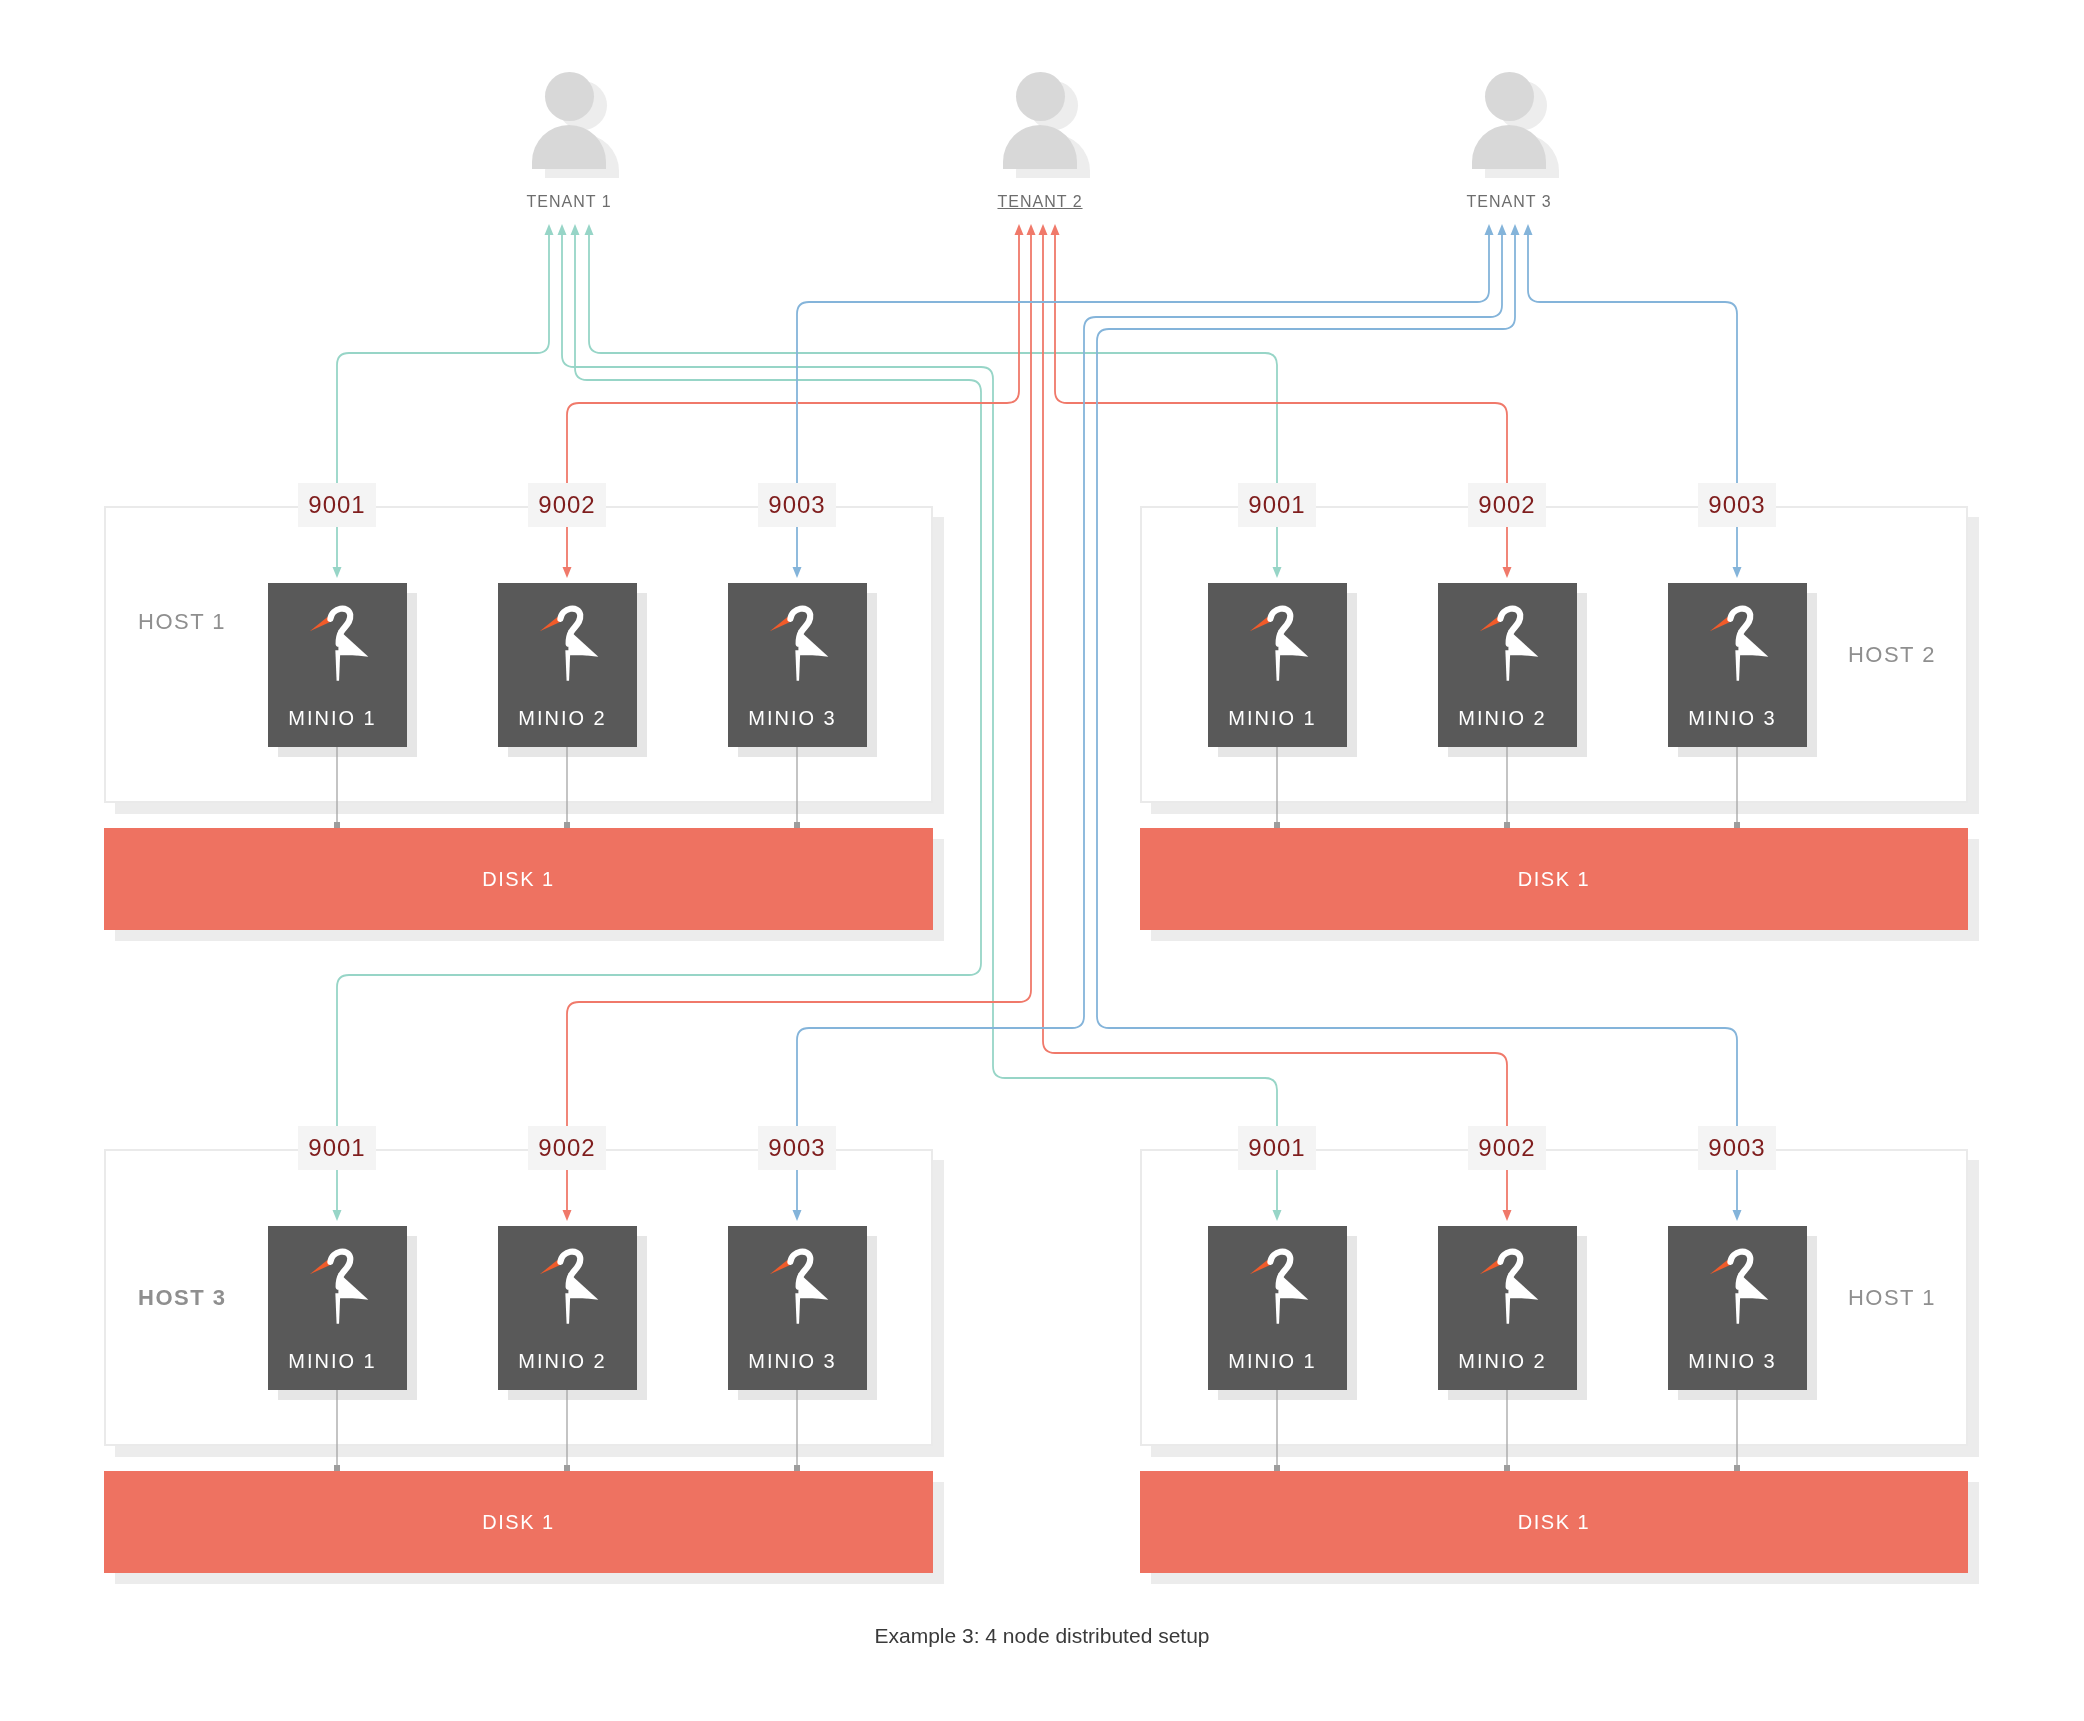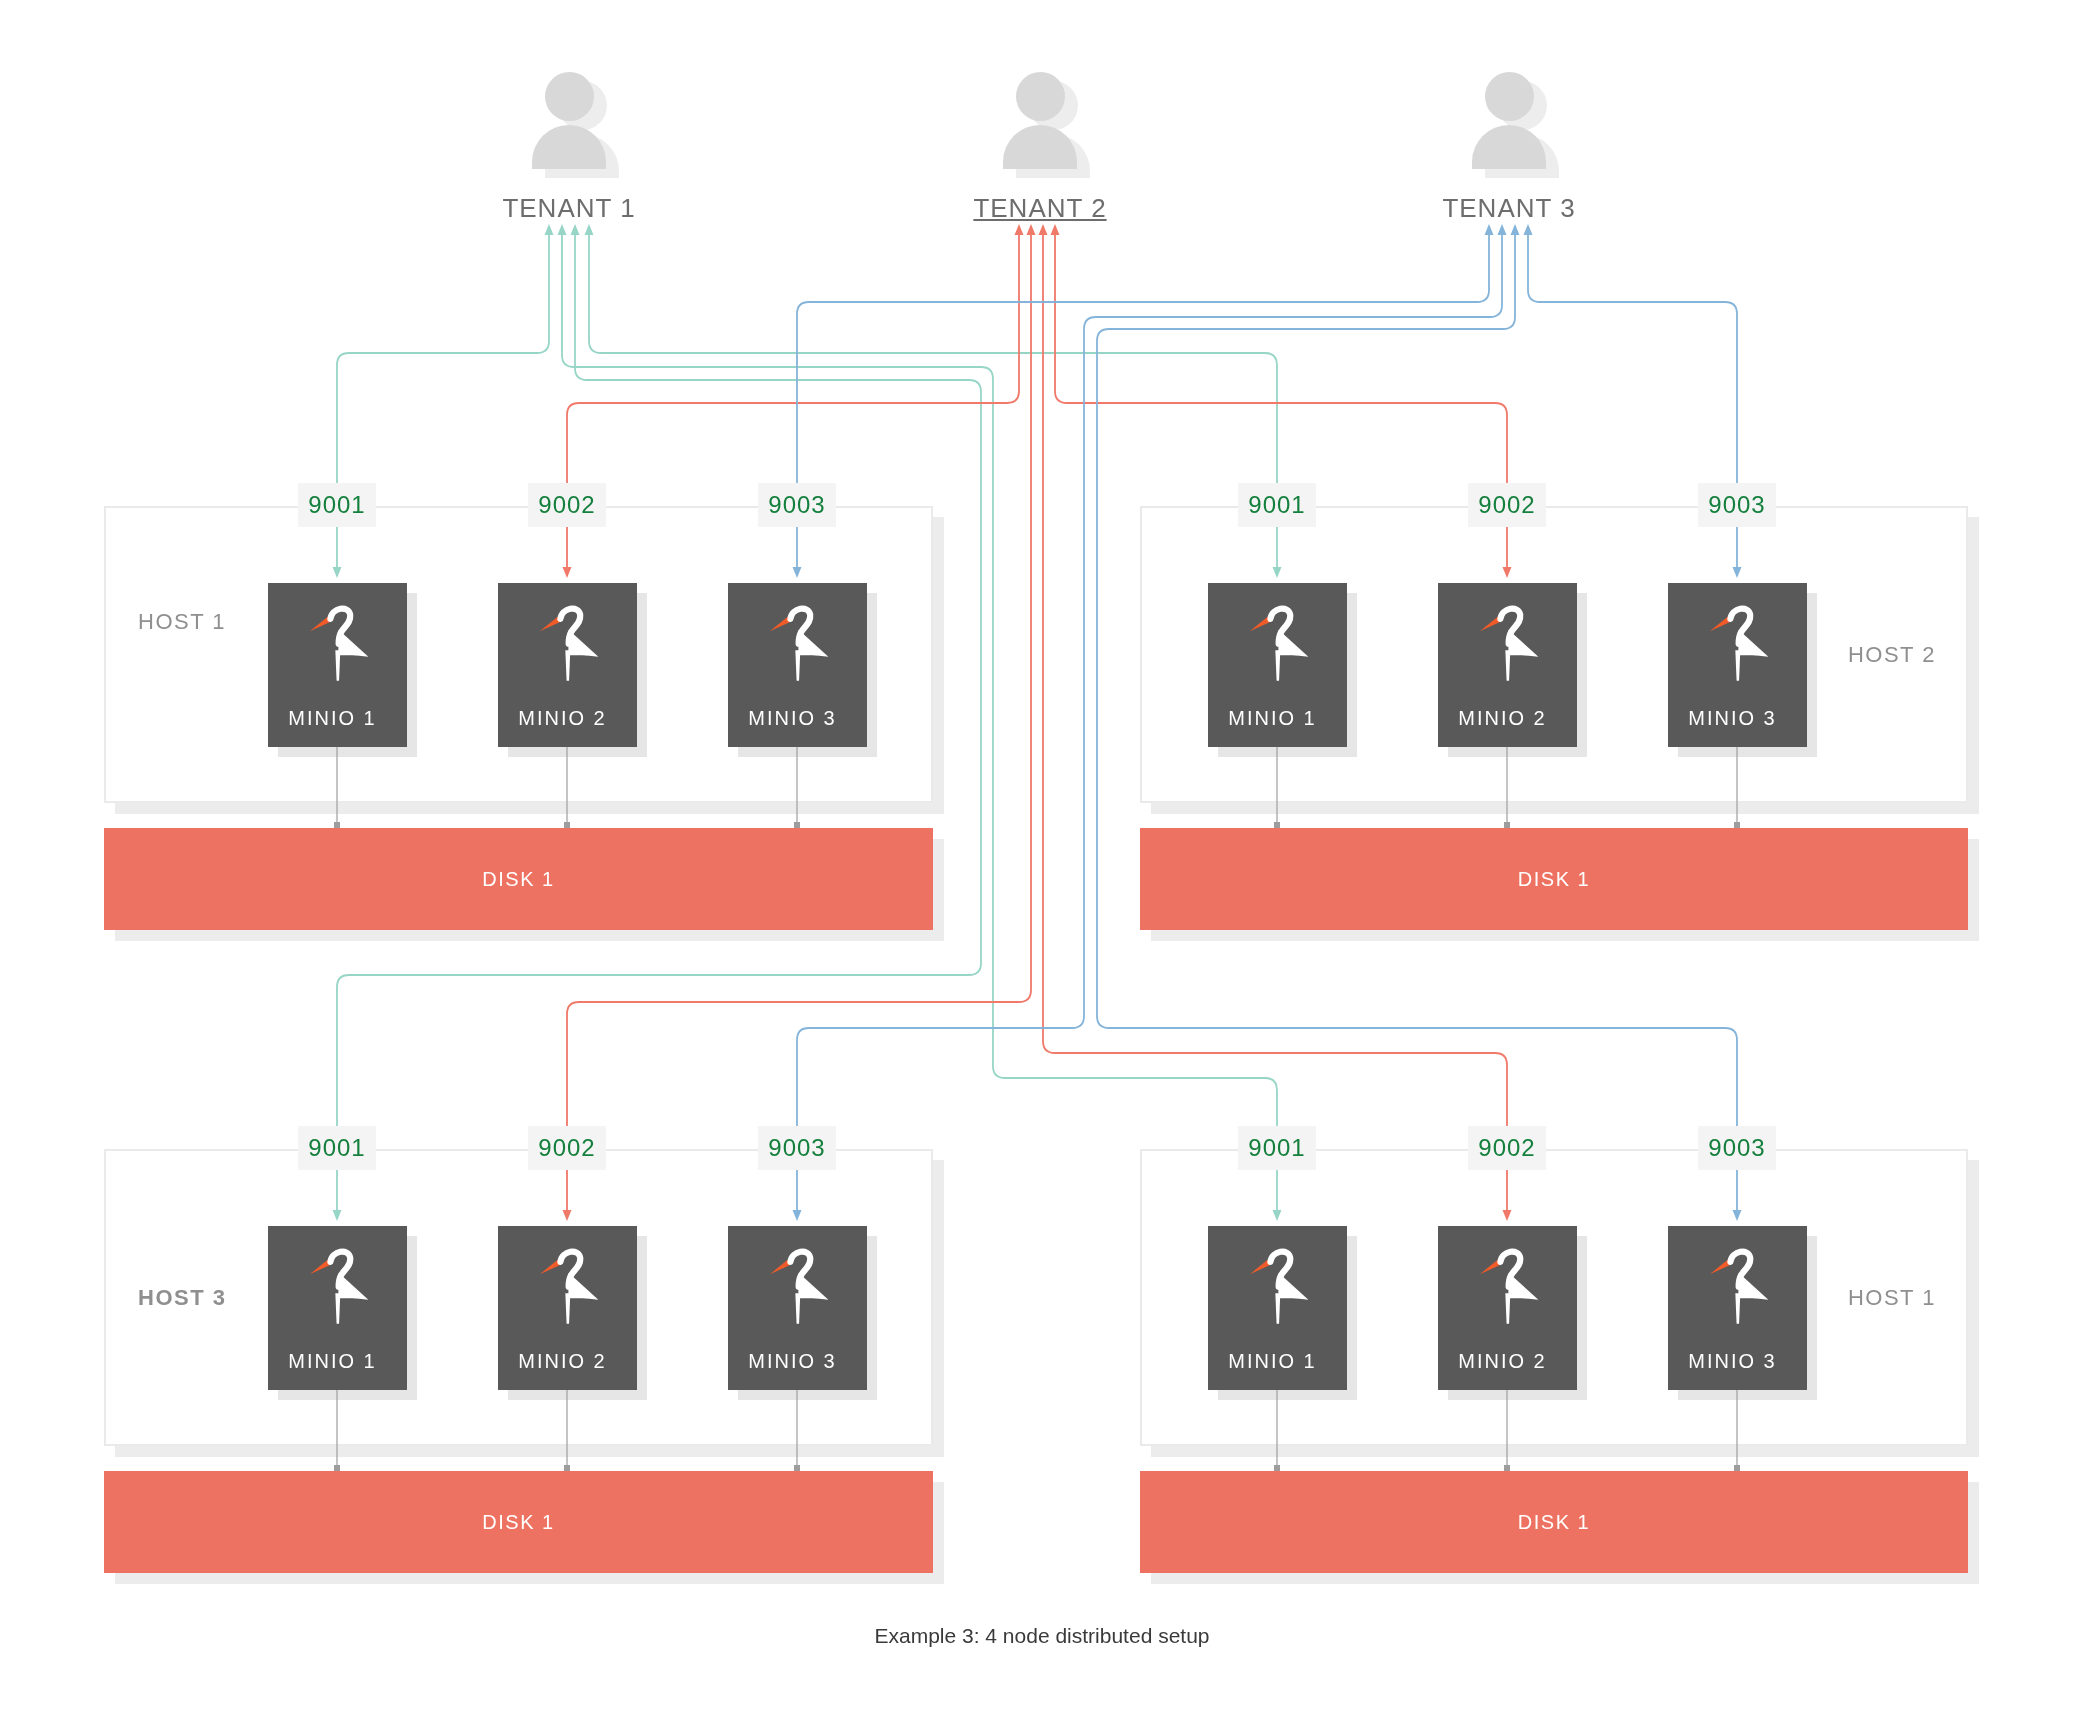--- a/index.html
+++ b/index.html
@@ -27,24 +27,24 @@
   .minio-box{
     position:absolute;background:#595959;box-shadow:10px 10px 0 0 #e6e6e6;
   }
   .minio-label{
     position:absolute;left:0;right:9px;text-align:center;color:#ffffff;
     font-size:20px;letter-spacing:2px;white-space:nowrap;
   }
   .minio-logo{position:absolute;}
   .port-box{
     position:absolute;background:#f4f4f4;display:flex;align-items:center;justify-content:center;
-    color:#15803d;font-size:24px;letter-spacing:1px;
+    color:#7f1d1d;font-size:24px;letter-spacing:1px;
   }
   .tenant-label{
-    position:absolute;color:#6d6d6d;font-size:26px;letter-spacing:1px;
+    position:absolute;color:#6d6d6d;font-size:16px;letter-spacing:1px;
     transform:translateX(-50%);white-space:nowrap;
   }
   .t-head,.t-body{position:absolute;background:#d8d8d8;}
   .t-head{width:49px;height:49px;border-radius:50%;}
   .t-body{width:74px;height:44px;border-radius:37px 37px 0 0;}
   .t-head.sh,.t-body.sh{background:#ededed;}
   .caption{
     position:absolute;left:0;right:0;text-align:center;color:#3a3a3a;font-size:21px;
   }
 </style>

